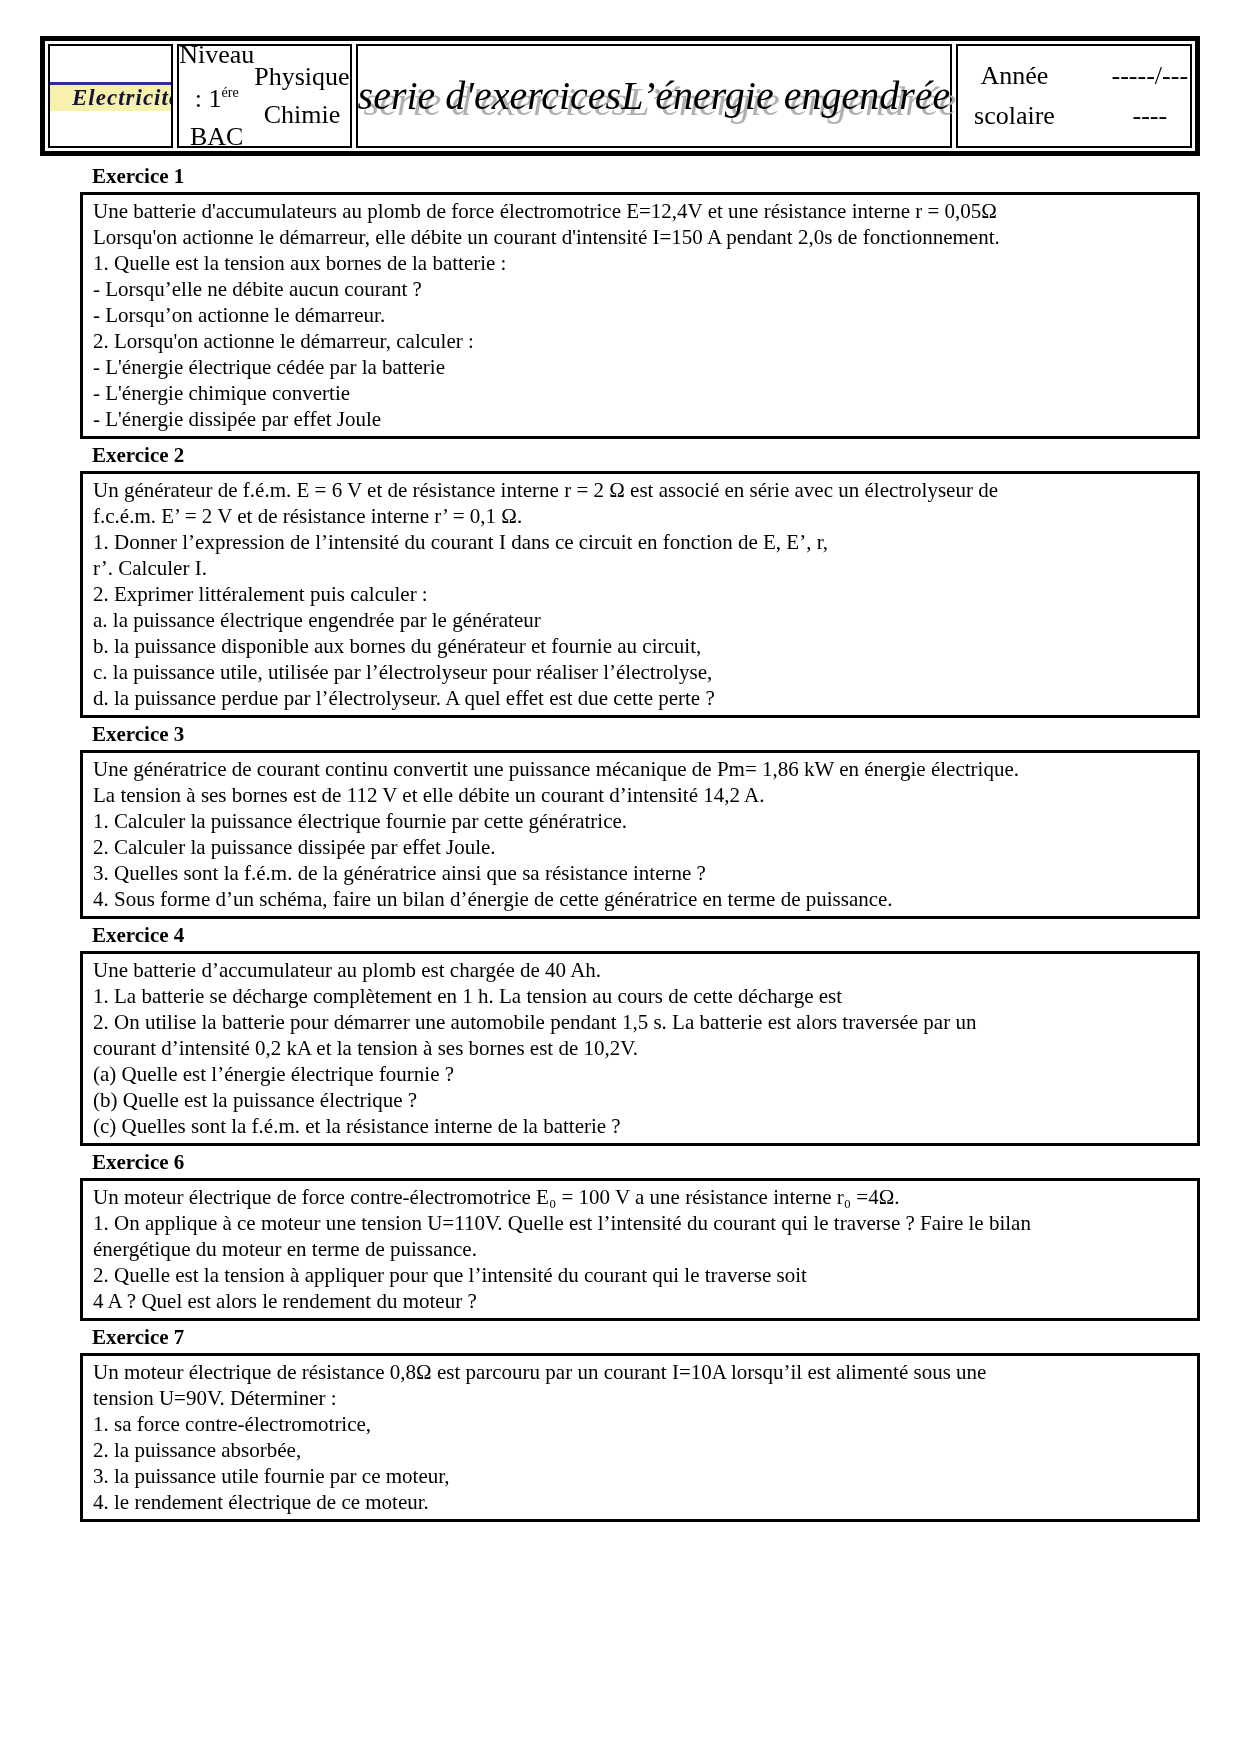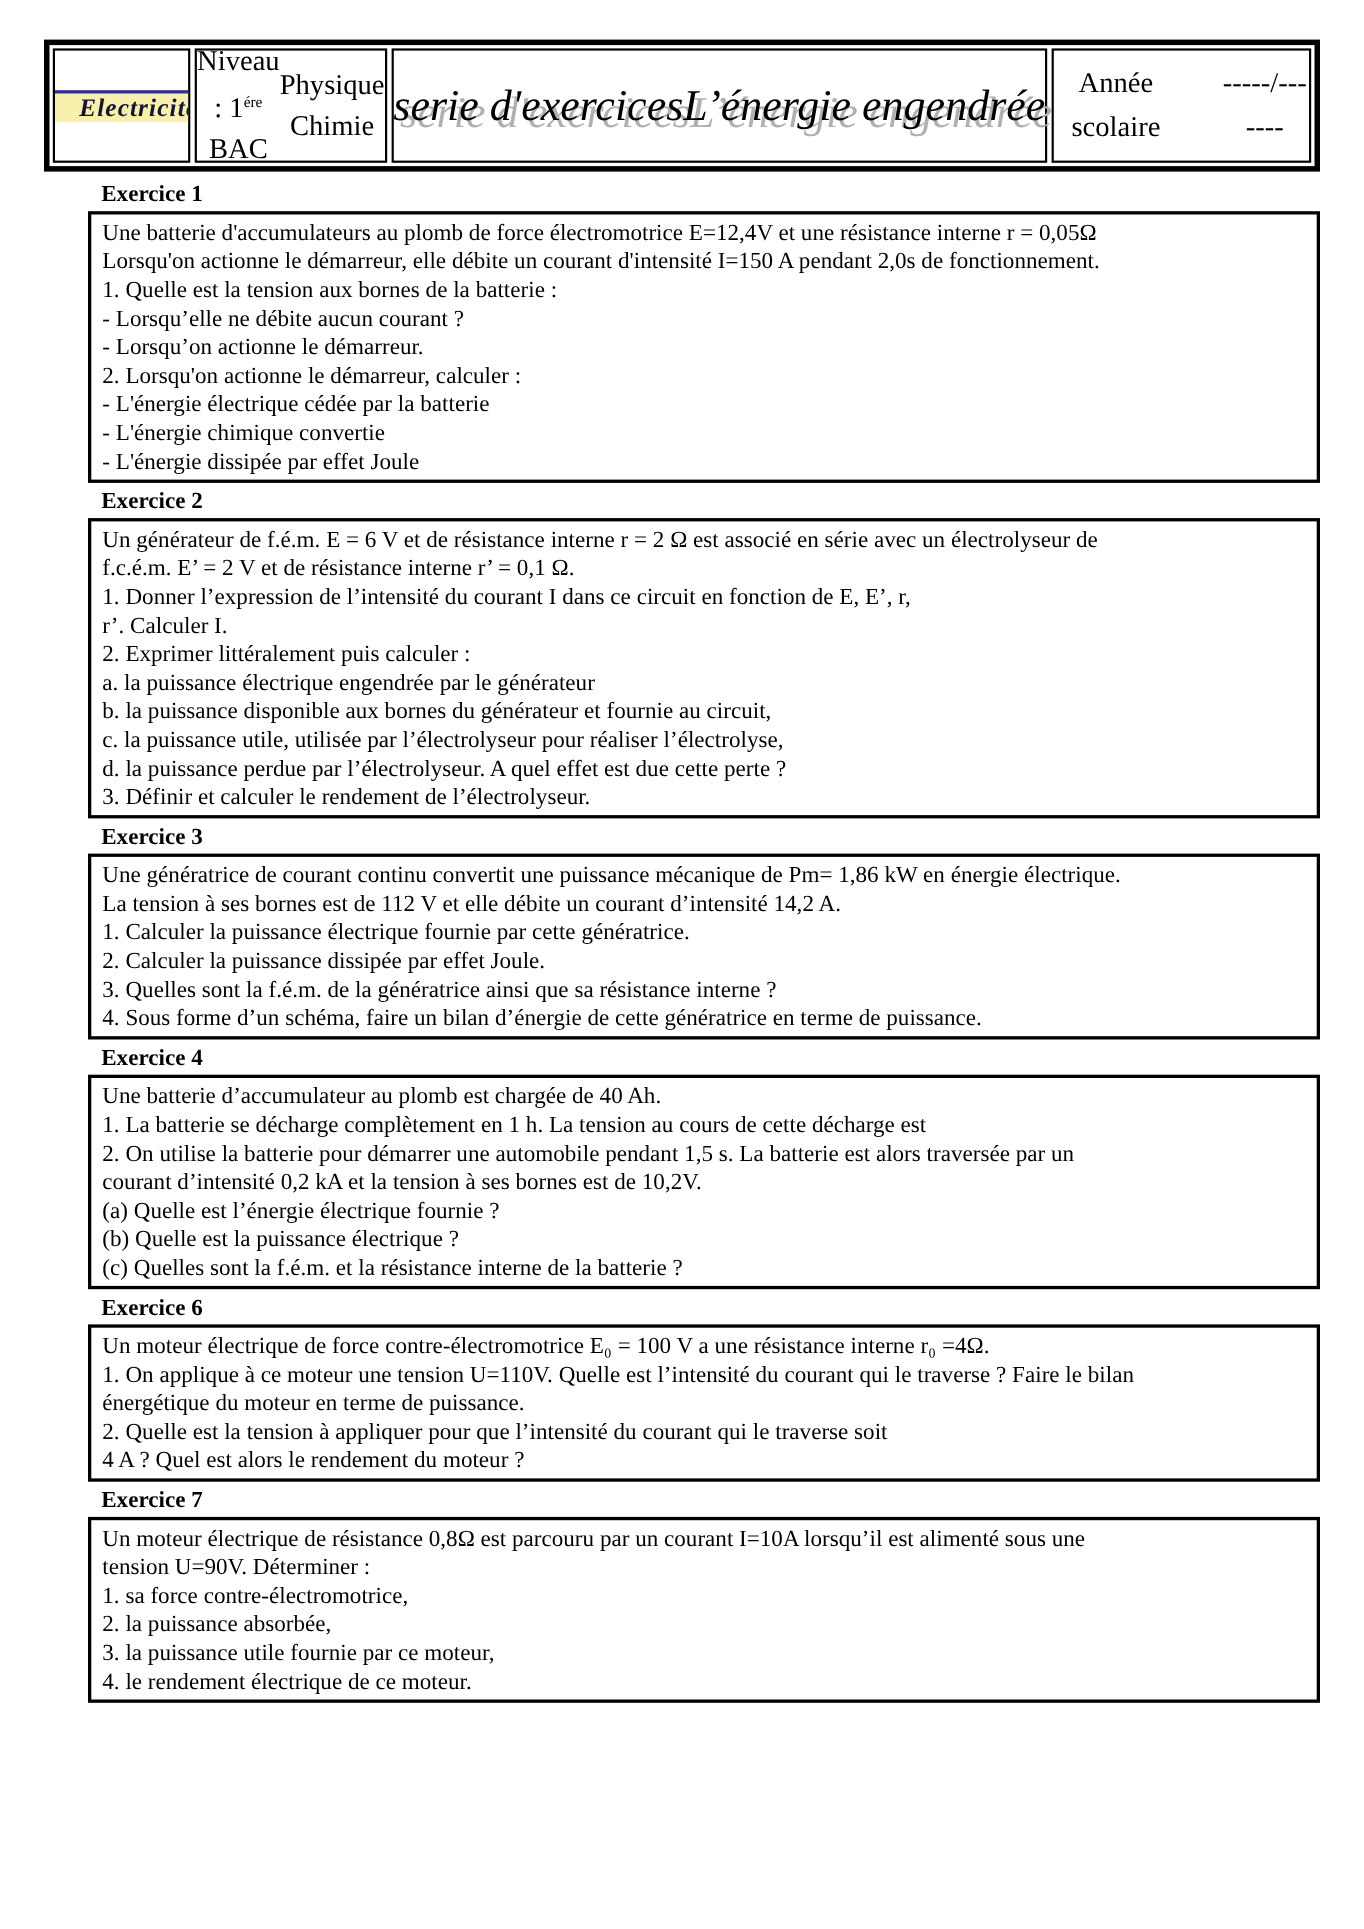--- a/index.html
+++ b/index.html
@@ -144,21 +144,20 @@
     <div class="ex-box">
           <div class="ex-line">Un générateur de f.é.m. E = 6 V et de résistance interne r = 2 Ω est associé en série avec un électrolyseur de</div>
           <div class="ex-line">f.c.é.m. E’ = 2 V et de résistance interne r’ = 0,1 Ω.</div>
           <div class="ex-line">1. Donner l’expression de l’intensité du courant I dans ce circuit en fonction de E, E’, r,</div>
           <div class="ex-line">r’. Calculer I.</div>
           <div class="ex-line">2. Exprimer littéralement puis calculer :</div>
           <div class="ex-line">a. la puissance électrique engendrée par le générateur</div>
           <div class="ex-line">b. la puissance disponible aux bornes du générateur et fournie au circuit,</div>
           <div class="ex-line">c. la puissance utile, utilisée par l’électrolyseur pour réaliser l’électrolyse,</div>
           <div class="ex-line">d. la puissance perdue par l’électrolyseur. A quel effet est due cette perte ?</div>
-          <div class="ex-line">3. Définir et calculer le rendement de l’électrolyseur.</div>
         </div>
   </section>
 
   <section class="exercise">
     <div class="ex-label">Exercice 3</div>
     <div class="ex-box">
           <div class="ex-line">Une génératrice de courant continu convertit une puissance mécanique de Pm= 1,86 kW en énergie électrique.</div>
           <div class="ex-line">La tension à ses bornes est de 112 V et elle débite un courant d’intensité 14,2 A.</div>
           <div class="ex-line">1. Calculer la puissance électrique fournie par cette génératrice.</div>
           <div class="ex-line">2. Calculer la puissance dissipée par effet Joule.</div>

